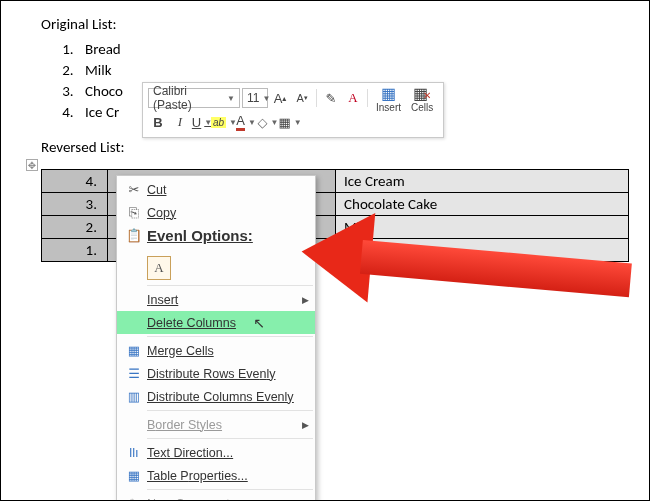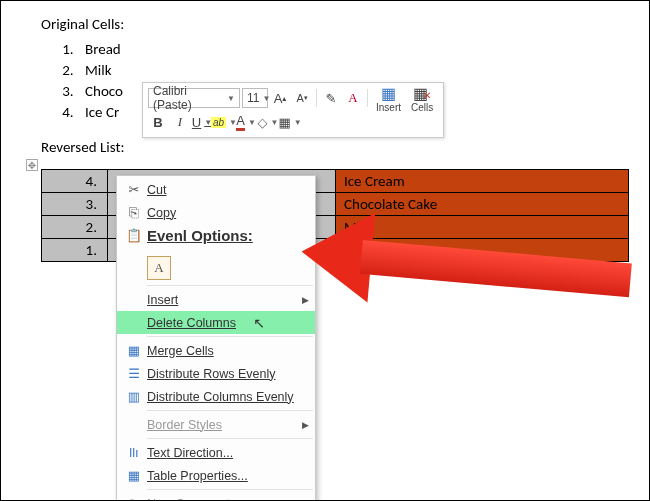--- a/index.html
+++ b/index.html
@@ -61,21 +61,21 @@
   }
   table.rev td.num {
     width: 66px; text-align: right; padding-right:10px;
     background: #bfbfbf;
   }
   table.rev td.mid {
     width: 228px;
     background: #bfbfbf;
   }
   table.rev td.val {
-    background: #c2410c;
+    background: #e5e5e5;
     padding-left:8px;
   }
 
   
   .mini {
     position: absolute;
     top: 81px;
     left: 141px;
     width: 302px;
     background: #fff;
@@ -168,21 +168,21 @@
     width:0; height:0;
     border-top:45px solid transparent;
     border-bottom:45px solid transparent;
     border-right:70px solid #e82818;
   }
 </style>
 </head>
 <body>
 
 <div class="page">
-  <div class="heading">Original Cells:</div>
+  <div class="heading">Original List:</div>
   <ol class="orig">
     <li>Bread</li>
     <li>Milk</li>
     <li>Choco</li>
     <li>Ice Cr</li>
   </ol>
 </div>
 
 <div class="rev-heading">Reversed List:</div>
 <div class="anchor">✥</div>

